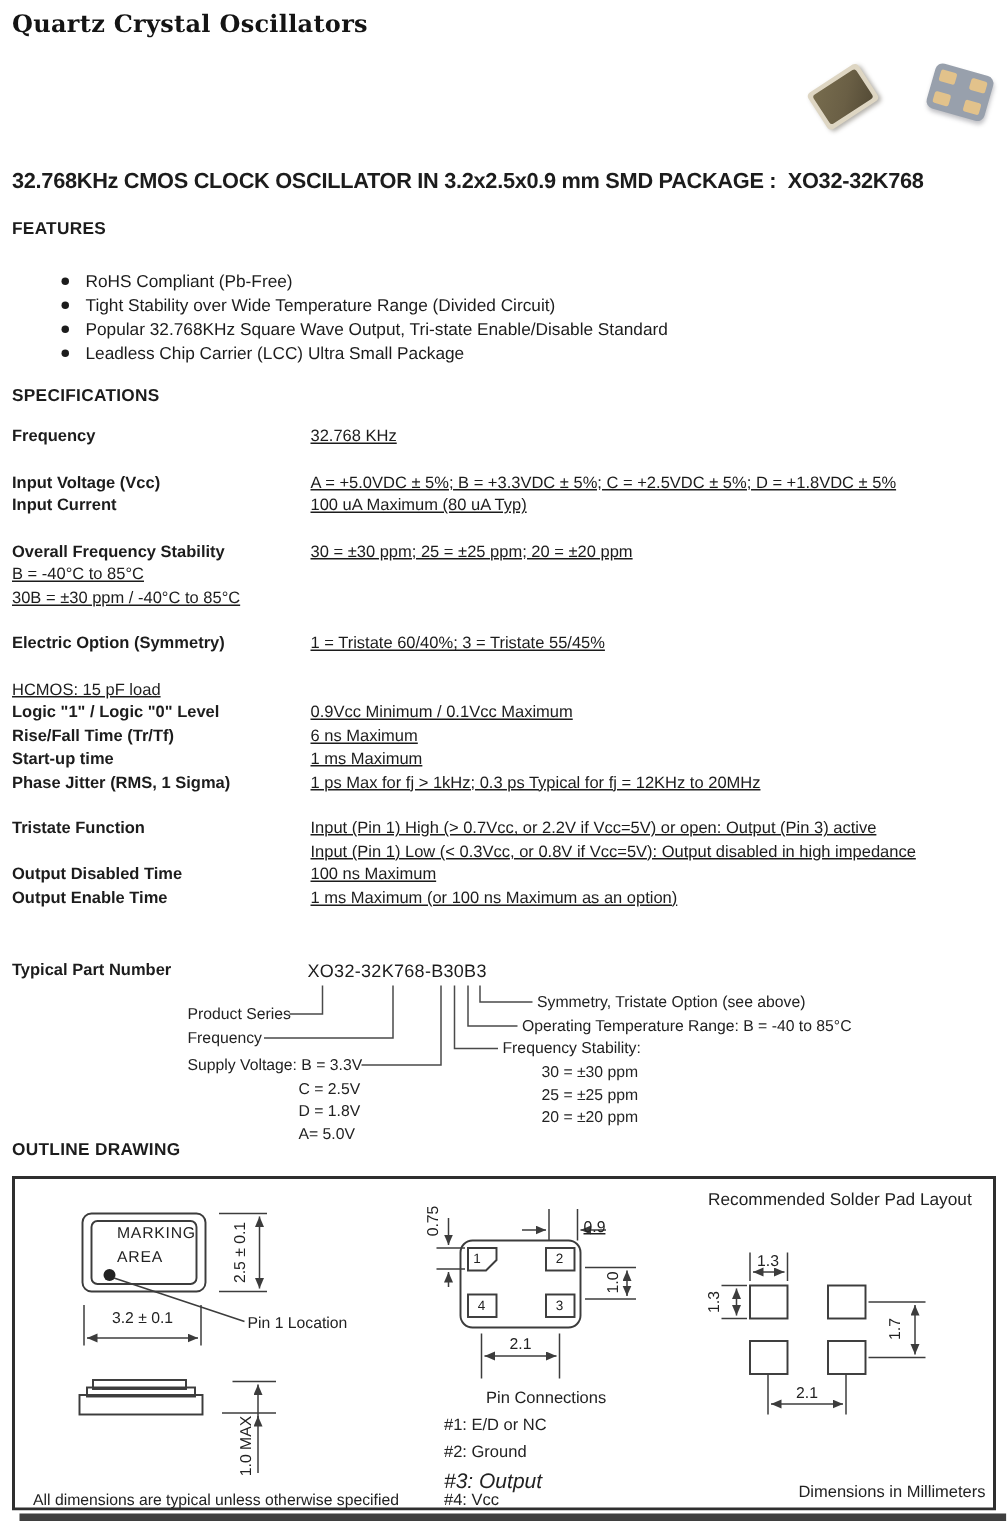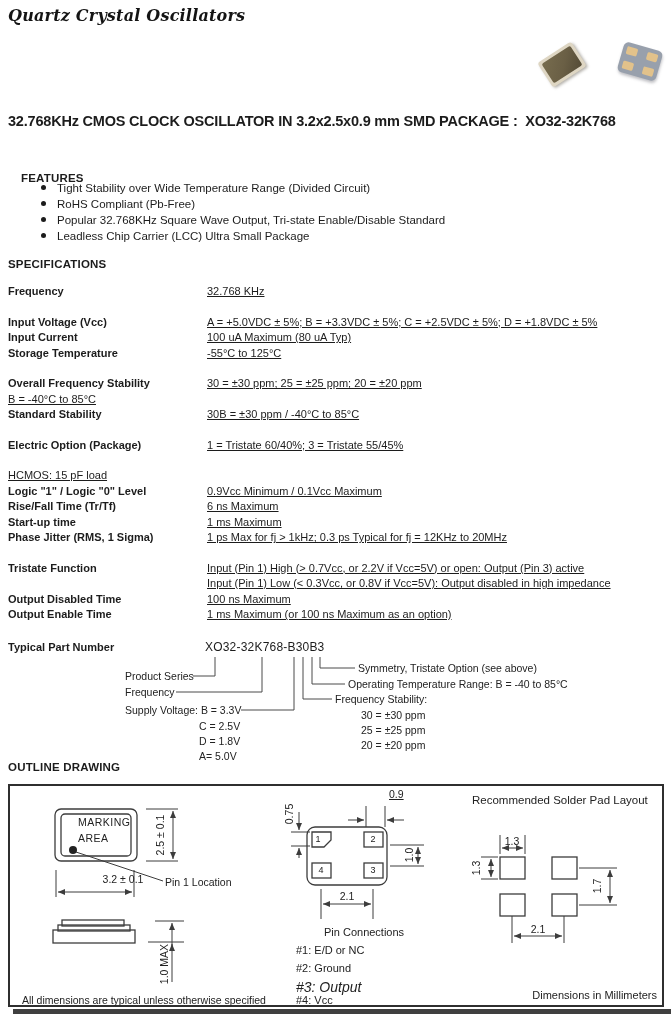--- a/index.html
+++ b/index.html
@@ -1,19 +1,19 @@
 <!DOCTYPE html>
 <html><head>
 <meta charset="utf-8">
 <style>
   html,body{margin:0;padding:0;background:#fff;}
   .page{position:relative;width:671px;height:1018px;background:#ffffff;overflow:hidden;
         font-family:"Liberation Sans", sans-serif;color:#1c1c1c;}
   .abs{position:absolute;white-space:nowrap;}
-  .brand{left:8px;top:6px;font-family:"DejaVu Serif", serif;font-style:italic;font-weight:bold;
+  .brand{left:8px;top:6px;font-family:"DejaVu Serif", serif;font-weight:bold;
          font-size:16px;letter-spacing:.2px;color:#141414;}
   .main-title{left:8px;top:113px;font-size:14.5px;font-weight:bold;letter-spacing:-.2px;white-space:pre;}
   .sec-h{font-size:11.5px;font-weight:bold;letter-spacing:.2px;}
   
   .chip1{left:538px;top:42px;width:52px;height:46px;}
   .chip1-body{position:relative;width:40px;height:29px;margin:8px 0 0 4px;background:#ded6c3;
               border-radius:3px;transform:rotate(-33deg);box-shadow:1px 2px 3px rgba(90,85,70,.45);}
   .chip1-lid{position:absolute;left:3px;top:3px;right:3px;bottom:3px;border-radius:2px;
              background:linear-gradient(135deg,#776c4e 0%,#6a5f45 55%,#544b36 100%);}
   .chip2{left:614px;top:40px;width:54px;height:46px;}
@@ -62,29 +62,29 @@
     <div class="chip2-body">
       <div class="chip2-pad cp-tl"></div>
       <div class="chip2-pad cp-tr"></div>
       <div class="chip2-pad cp-bl"></div>
       <div class="chip2-pad cp-br"></div>
     </div>
   </div>
 
   <div class="abs main-title">32.768KHz CMOS CLOCK OSCILLATOR IN 3.2x2.5x0.9 mm SMD PACKAGE :  XO32-32K768</div>
 
-  <div class="abs sec-h" style="left:21px;top:147px;margin-top:25px;">FEATURES</div>
+  <div class="abs sec-h" style="left:8px;top:147px;">FEATURES</div>
   <div class="features">
     <div class="feat">
         <span class="feat-bullet"></span>
+        <span>RoHS Compliant (Pb-Free)</span>
+      </div>
+    <div class="feat">
+        <span class="feat-bullet"></span>
         <span>Tight Stability over Wide Temperature Range (Divided Circuit)</span>
-      </div>
-    <div class="feat">
-        <span class="feat-bullet"></span>
-        <span>RoHS Compliant (Pb-Free)</span>
       </div>
     <div class="feat">
         <span class="feat-bullet"></span>
         <span>Popular 32.768KHz Square Wave Output, Tri-state Enable/Disable Standard</span>
       </div>
     <div class="feat">
         <span class="feat-bullet"></span>
         <span>Leadless Chip Carrier (LCC) Ultra Small Package</span>
       </div>
   </div>
@@ -97,37 +97,32 @@
         <div class="spec-value">32.768 KHz</div>
       </div>
     <div class="spec-row gap">
         <div class="spec-label">Input Voltage (Vcc)</div>
         <div class="spec-value">A = +5.0VDC ± 5%; B = +3.3VDC ± 5%; C = +2.5VDC ± 5%; D = +1.8VDC ± 5%</div>
       </div>
     <div class="spec-row">
         <div class="spec-label">Input Current</div>
         <div class="spec-value">100 uA Maximum (80 uA Typ)</div>
       </div>
-    <div class="spec-row">
-        <div class="spec-label">Storage Temperature</div>
-        <div class="spec-value">-55°C to 125°C</div>
-      </div>
     <div class="spec-row gap">
         <div class="spec-label">Overall Frequency Stability</div>
         <div class="spec-value">30 = ±30 ppm;  25 = ±25 ppm;  20 = ±20 ppm</div>
       </div>
     <div class="spec-row">
         <div class="spec-value">B = -40°C to 85°C</div>
       </div>
     <div class="spec-row">
-        <div class="spec-label">Standard Stability</div>
         <div class="spec-value">30B = ±30 ppm / -40°C to 85°C</div>
       </div>
     <div class="spec-row gap">
-        <div class="spec-label">Electric Option (Package)</div>
+        <div class="spec-label">Electric Option (Symmetry)</div>
         <div class="spec-value">1 = Tristate 60/40%; 3 = Tristate 55/45%</div>
       </div>
     <div class="spec-row gap">
         <div class="spec-value">HCMOS: 15 pF load</div>
       </div>
     <div class="spec-row">
         <div class="spec-label">Logic "1" / Logic "0" Level</div>
         <div class="spec-value">0.9Vcc Minimum / 0.1Vcc Maximum</div>
       </div>
     <div class="spec-row">
@@ -248,31 +243,31 @@
         <line x1="602" y1="86" x2="602" y2="119" marker-start="url(#ar)" marker-end="url(#ar)"></line>
         <line x1="504" y1="132" x2="504" y2="159"></line>
         <line x1="556" y1="132" x2="556" y2="159"></line>
         <line x1="506" y1="152" x2="554" y2="152" marker-start="url(#ar)" marker-end="url(#ar)"></line>
       </g>
     </svg>
 
     <span class="ob-text" style="left:70px;top:32px;letter-spacing:.5px;">MARKING</span>
     <span class="ob-text" style="left:70px;top:48px;letter-spacing:.5px;">AREA</span>
     <span class="ob-text rot" style="left:152px;top:51px;">2.5 ± 0.1</span>
-    <span class="ob-text ctrx" style="left:87px;top:89px;margin-left:28px;">3.2 ± 0.1</span>
+    <span class="ob-text ctrx" style="left:87px;top:89px;">3.2 ± 0.1</span>
     <span class="ob-text" style="left:157px;top:92px;">Pin 1 Location</span>
     <span class="ob-text rot" style="left:156px;top:180px;">1.0 MAX</span>
     <span class="ob-text" style="left:14px;top:210px;">All dimensions are typical unless otherwise specified</span>
 
     <span class="ob-text padnum" style="left:303px;top:50px;">1</span>
     <span class="ob-text padnum" style="left:358px;top:50px;">2</span>
     <span class="ob-text padnum" style="left:306px;top:81px;">4</span>
     <span class="ob-text padnum" style="left:358px;top:81px;">3</span>
     <span class="ob-text rot" style="left:281px;top:30px;">0.75</span>
-    <span class="ob-text" style="left:381px;top:4px;text-decoration:underline;">0.9</span>
+    <span class="ob-text" style="left:381px;top:28px;text-decoration:underline;">0.9</span>
     <span class="ob-text rot" style="left:401px;top:71px;">1.0</span>
     <span class="ob-text ctrx" style="left:339px;top:106px;">2.1</span>
 
     <span class="ob-text" style="left:288px;top:142px;font-size:11px;padding-left:28px;">Pin Connections</span>
     <span class="ob-text" style="left:288px;top:160px;font-size:11px;">#1: E/D or NC</span>
     <span class="ob-text" style="left:288px;top:178px;font-size:11px;">#2: Ground</span>
     <span class="ob-text" style="left:288px;top:195px;font-size:14px;font-style:italic;">#3: Output</span>
     <span class="ob-text" style="left:288px;top:210px;font-size:11px;">#4: Vcc</span>
 
     <span class="ob-text" style="left:464px;top:10px;font-size:11.5px;">Recommended Solder Pad Layout</span>

